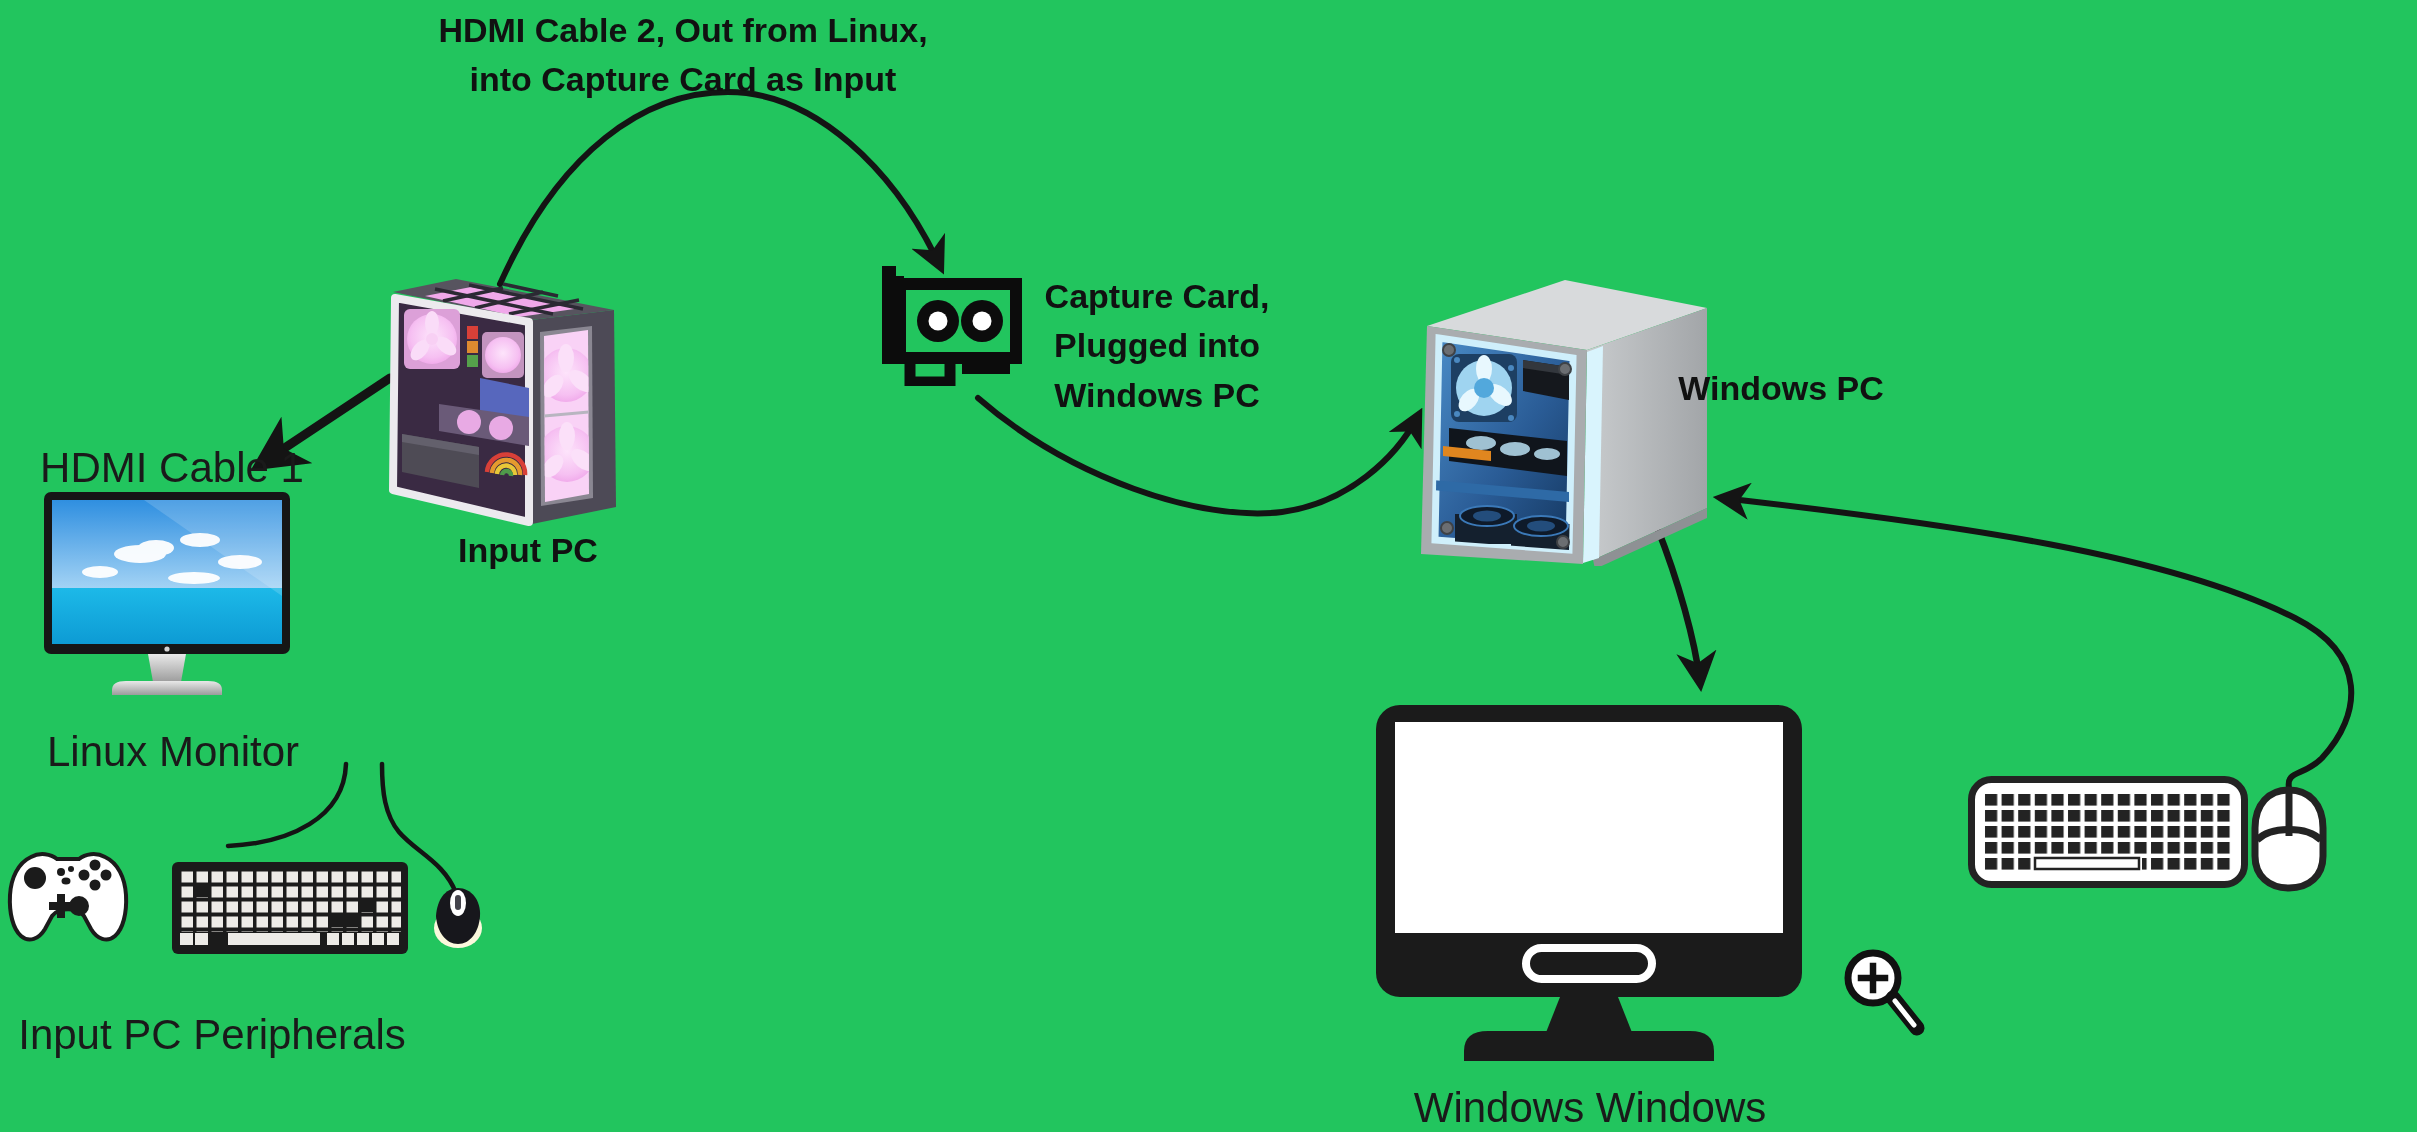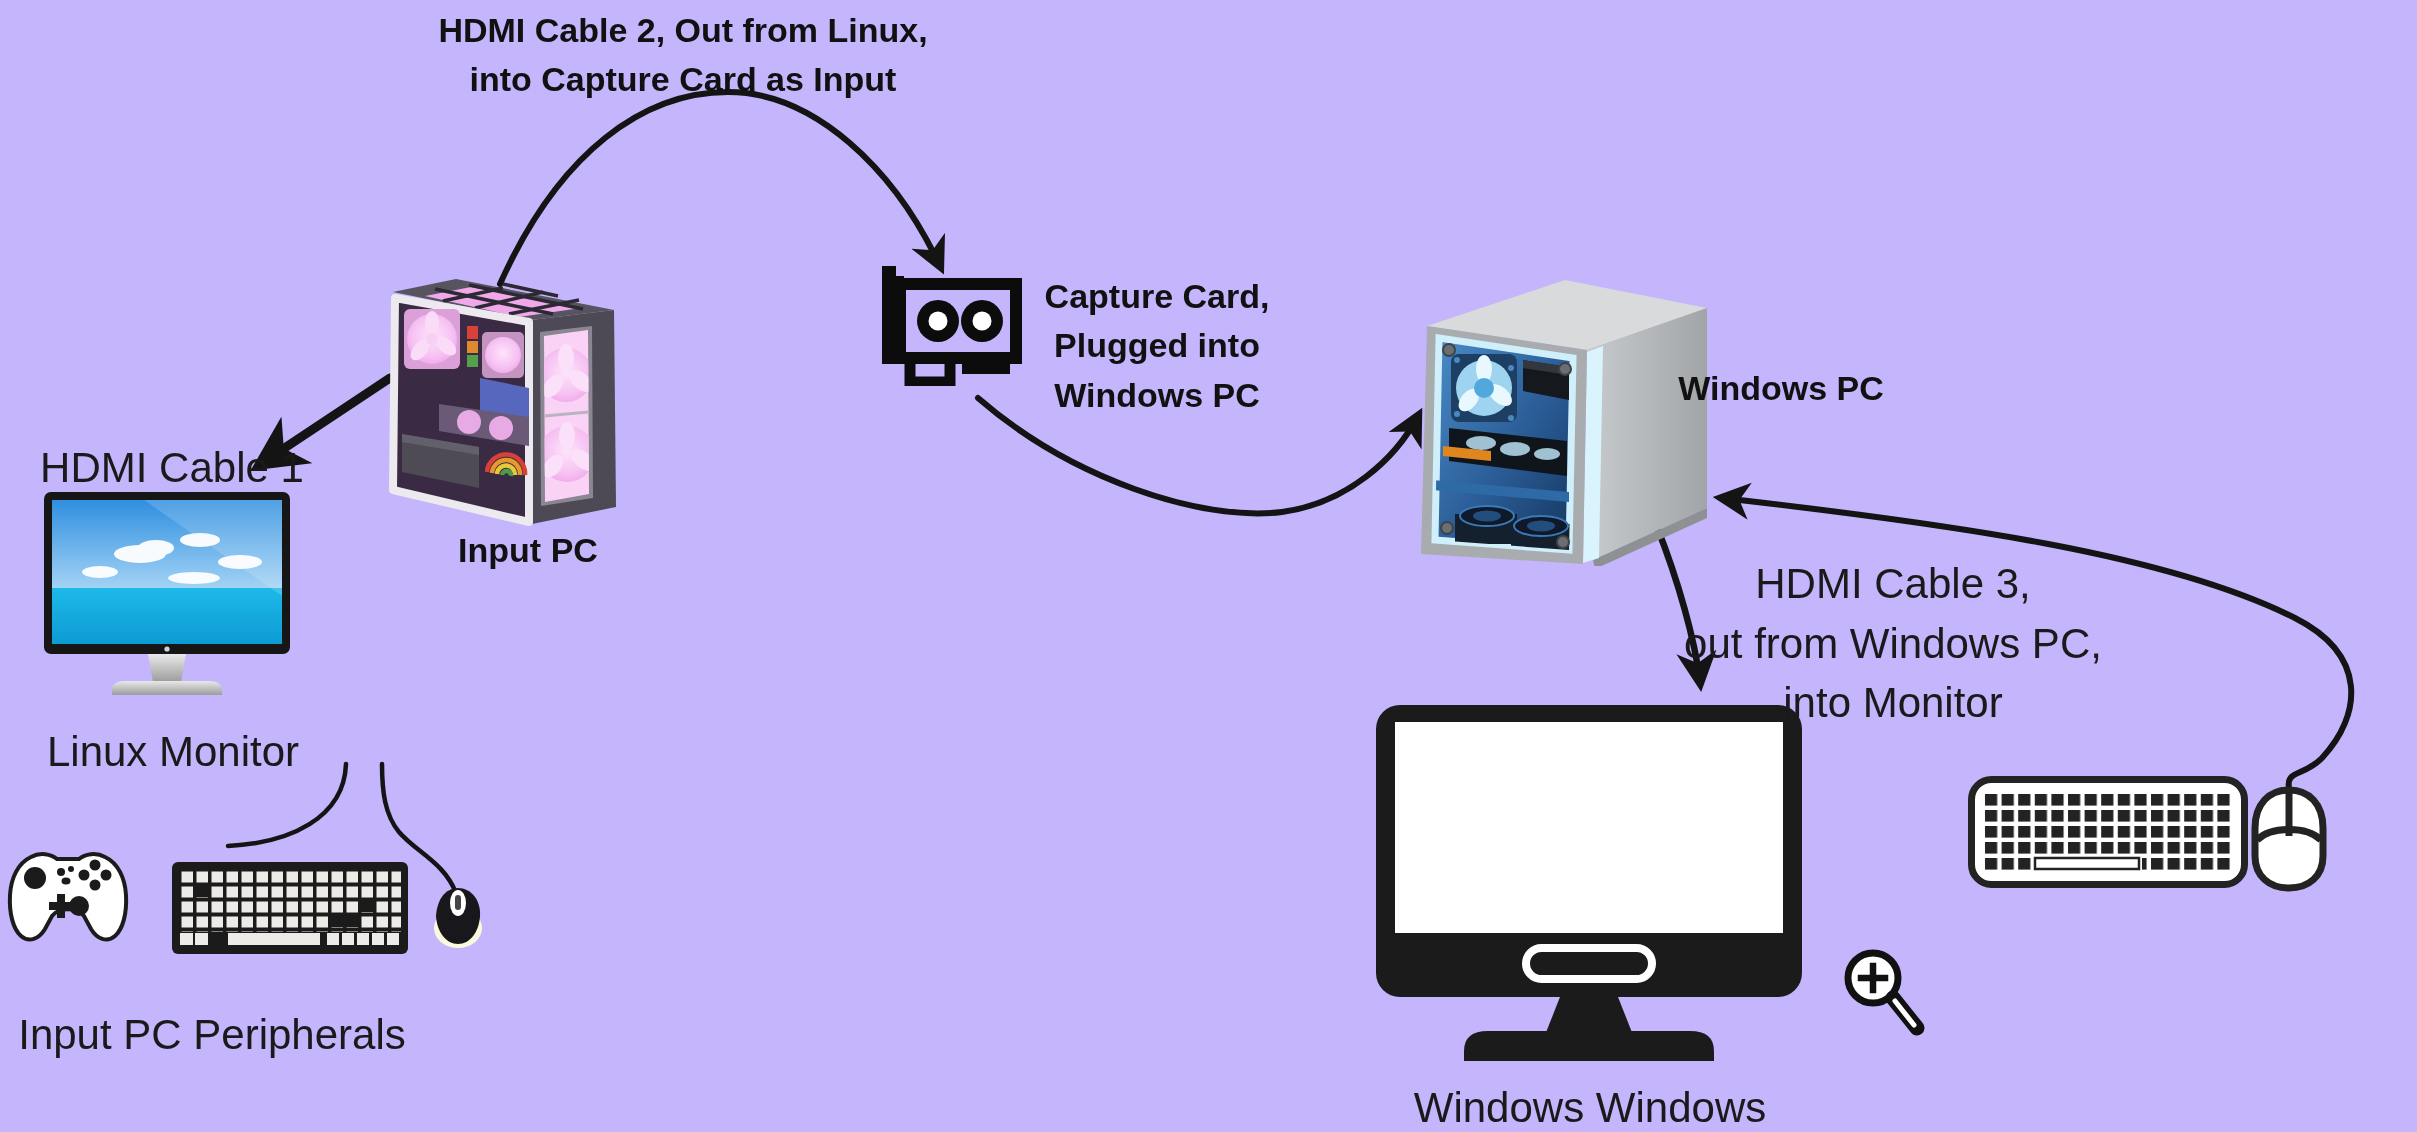--- a/index.html
+++ b/index.html
@@ -1,17 +1,17 @@
 <!DOCTYPE html>
 <html><head>
 <meta charset="utf-8">
 <style>
   html,body{margin:0;padding:0;background:#ffffff;}
   .canvas{
-    position:relative;width:2417px;height:1132px;background:#c4b5fd;
+    position:relative;width:2417px;height:1132px;background:#22c55e;
     font-family:"Liberation Sans",sans-serif;overflow:hidden;
   }
   .abs{position:absolute;}
   .label{
     position:absolute;transform:translateX(-50%);
     white-space:pre-line;text-align:center;color:#1a1a1a;
     font-size:42px;line-height:1.42;
   }
   .label.bold{font-weight:700;font-size:34px;color:#111;line-height:1.45;}
   svg{display:block;}
@@ -329,19 +329,16 @@
   <div class="label" style="left:173px;top:722px">Linux Monitor</div>
 
   <div class="label" style="left:212px;top:1005px">Input PC Peripherals</div>
 
   <div class="label bold" style="left:1157px;top:272px">Capture Card,
 Plugged into
 Windows PC</div>
 
   <div class="label bold" style="left:1781px;top:364px">Windows PC</div>
 
-  <div class="label" style="left:1893px;top:554px">HDMI Cable 3,
-out from Windows PC,
-into Monitor</div>
 
   <div class="label" style="left:1590px;top:1078px">Windows Windows</div>
 
 </div>
 
 </body></html>

